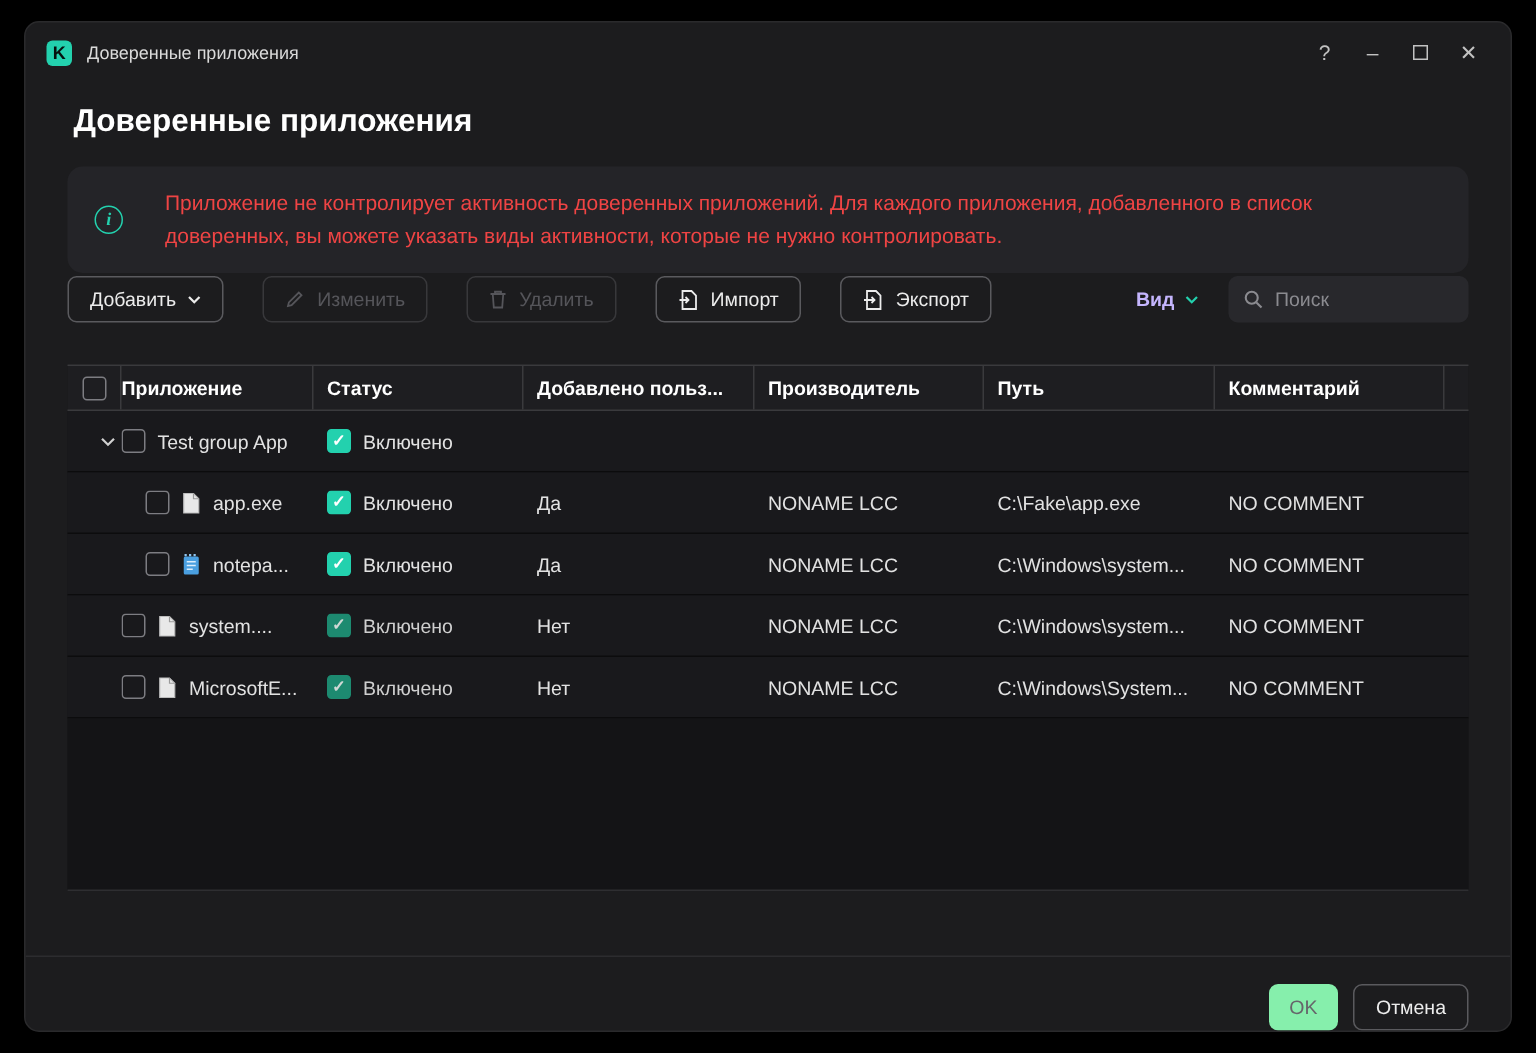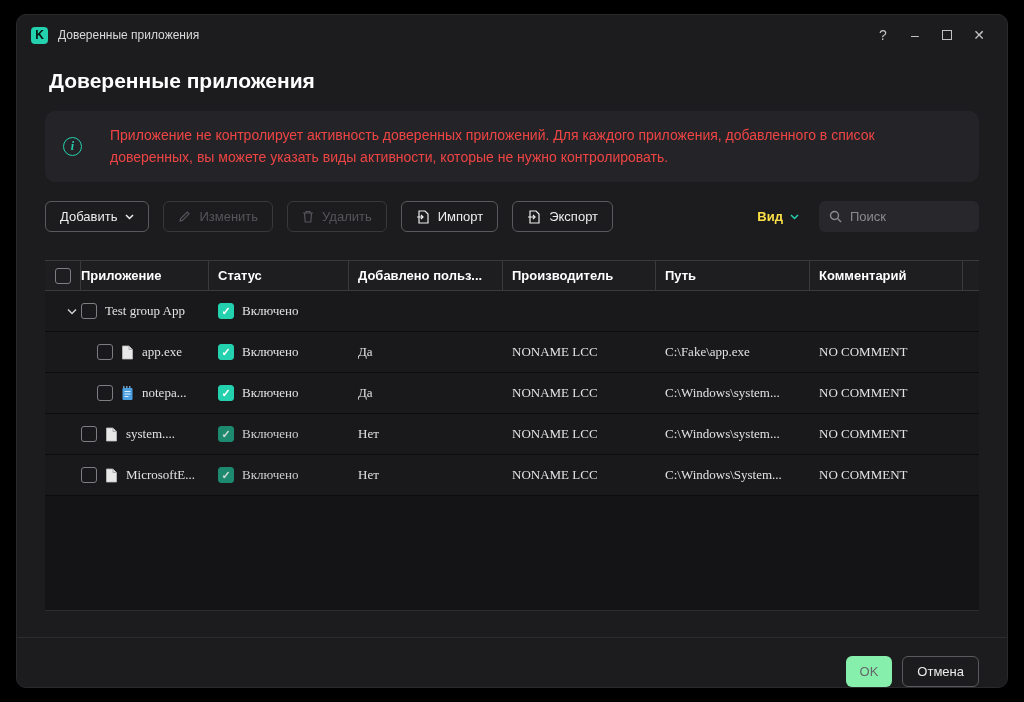--- a/index.html
+++ b/index.html
@@ -37,31 +37,31 @@
     background:#242428; border-radius:10px; padding:14px 18px;
     display:flex; align-items:center; gap:16px;
   }
   .info-icon{
     width:19px; height:19px; border-radius:50%; border:1.6px solid #23d1ae;
     color:#23d1ae; font-size:12px; font-weight:bold; font-family:"Liberation Serif",serif;
     display:flex; align-items:center; justify-content:center; flex:none; font-style:italic;
   }
   .info-text{ font-size:14px; line-height:1.55; color:#ef4444;margin-left:12px; }
   
-  .toolbar{ margin-top:19px; display:flex; align-items:center; gap:14px; }
+  .toolbar{ margin-top:2px; display:flex; align-items:center; gap:26px; }
   .btn{
     height:31px; padding:0 14px; border:1px solid #5a5a5e; border-radius:6px;
     background:transparent; color:#ececec; font-size:13px;
     display:inline-flex; align-items:center; gap:8px; font-family:inherit; cursor:pointer;
   }
   .btn svg{ flex:none; }
   .btn.disabled{ border-color:#38383b; color:#55555a; cursor:default; }
   .btn.disabled svg *{ stroke:#55555a; }
   .toolbar-right{ margin-left:auto; display:flex; align-items:center; gap:20px; }
-  .view-link{ display:flex; align-items:center; gap:7px; color:#fde047; font-size:13px; font-weight:bold; cursor:pointer; }
+  .view-link{ display:flex; align-items:center; gap:7px; color:#c4b5fd; font-size:13px; font-weight:bold; cursor:pointer; }
   .search-box{
     width:160px; height:31px; background:#28282c; border-radius:6px;
     display:flex; align-items:center; gap:8px; padding:0 10px;
   }
   .search-box input{
     flex:1; min-width:0; background:transparent; border:none; outline:none;
     color:#e5e5e5; font-size:13px; font-family:inherit;
   }
   .search-box input::placeholder{ color:#8b8b90; }
   
@@ -76,21 +76,21 @@
     border-top:1px solid #3a3a3d; border-bottom:1px solid #3a3a3d;
   }
   .th{
     height:100%; display:flex; align-items:center; padding:0 9px;
     font-size:13px; font-weight:bold; color:#fff; white-space:nowrap; overflow:hidden;
     border-right:1px solid #3a3a3d;
   }
   .th:last-child{ border-right:none; }
   .th.cb-col{ justify-content:center; padding:0; }
   .th.app-col{ padding-left:0; }
-  .trow{ height:41px; flex:none; border-bottom:1px solid #0c0c0d; background:#19191c;font-family:Liberation Serif, serif; }
+  .trow{ height:41px; flex:none; border-bottom:1px solid #0c0c0d; background:#19191c; }
   .cell{ display:flex; align-items:center; padding:0 9px; font-size:13px; color:#e2e2e2; white-space:nowrap; overflow:hidden; gap:8px; }
   .cell.name{ padding:0; gap:8px; }
   .cell.name.child{ padding-left:16px; }
   .chev-cell{ display:flex; justify-content:flex-end; padding-right:4px; }
   .muted-text{ color:#cfcfcf; }
   .table-empty{ flex:1; background:#141416; border-bottom:1px solid #2e2e31; }
   
   .cb{
     width:16px; height:16px; border:1.5px solid #7d7d82; border-radius:3px;
     display:inline-flex; align-items:center; justify-content:center; flex:none; cursor:pointer;

